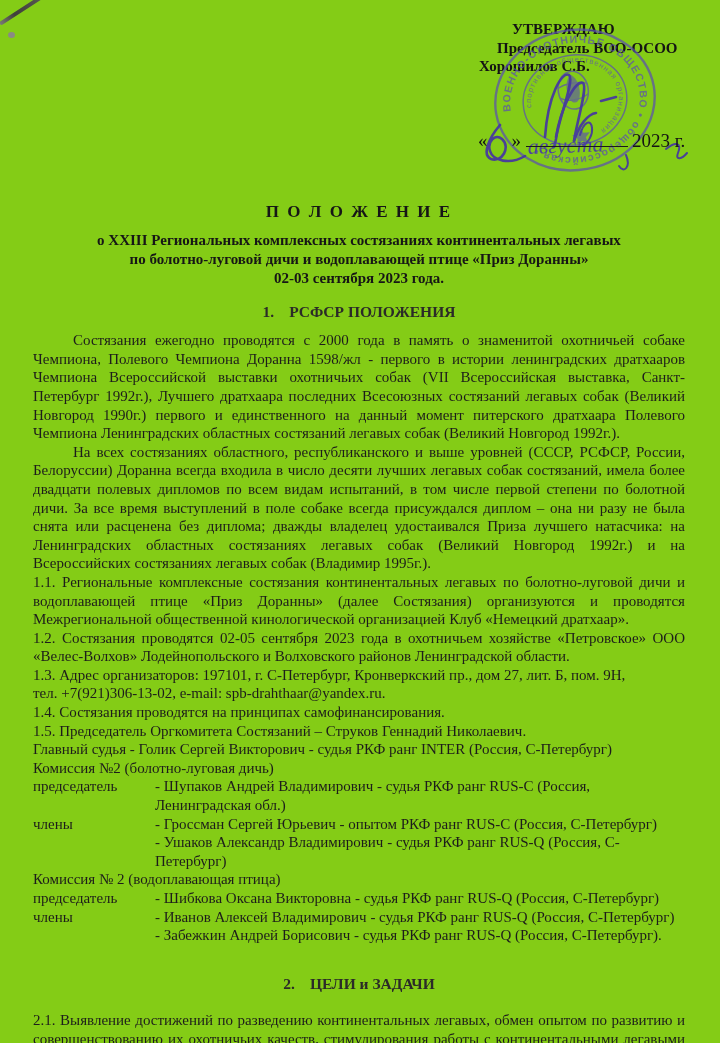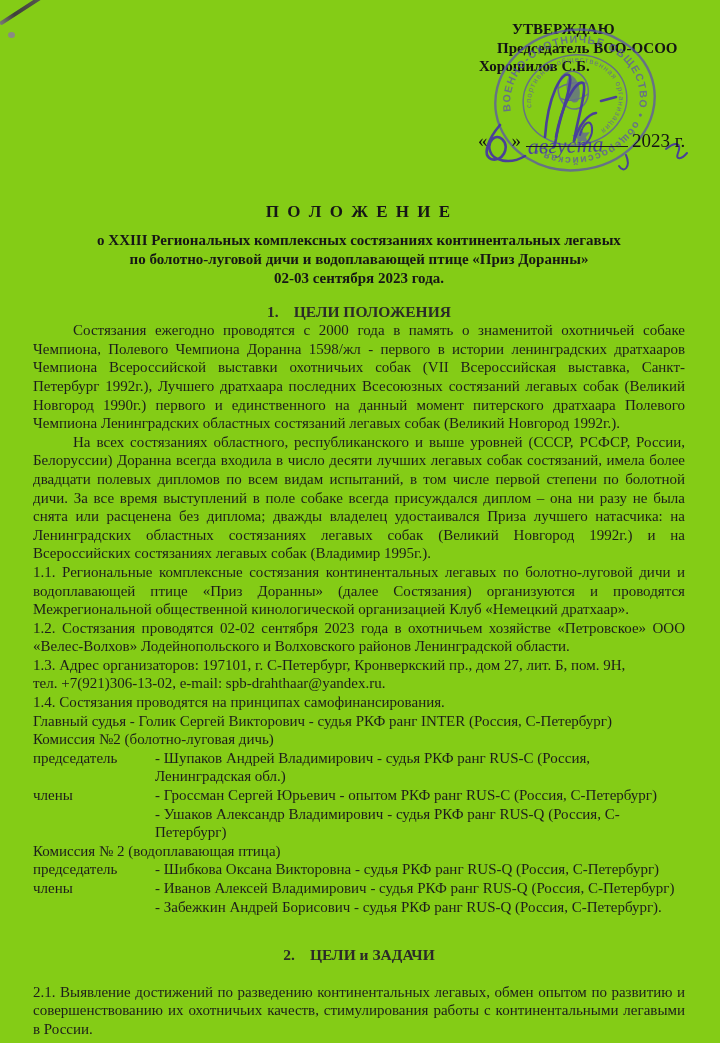--- a/index.html
+++ b/index.html
@@ -55,21 +55,21 @@
   }
   .sec-heading{
     text-align:center;font-weight:bold;font-size:15.5px;color:#2b2b28;
   }
   .sec-heading .num{margin-right:15px;}
   .h1{margin-top:15px;}
   .h2{margin-top:30px;}
   .para{
     text-align:justify;text-indent:40px;margin:0;
   }
-  .para.first{}
+  .para.first{margin-top:10px;}
   .item{
     text-align:justify;margin:0;
   }
   .items{margin-top:0;}
   .plain{text-align:left;}
   .jrow{display:flex;}
   .jrole{flex:none;width:122px;}
   .jentry{flex:1;}
   .goals{margin-top:18px;}
 </style>
@@ -129,32 +129,33 @@
   <div class="content">
 
     <div class="doc-title">П О Л О Ж Е Н И Е</div>
     <div class="doc-sub">
       <div>о XXIII Региональных комплексных состязаниях континентальных легавых</div>
       <div>по болотно-луговой дичи и водоплавающей птице «Приз Доранны»</div>
       <div>02-03 сентября 2023 года.</div>
     </div>
 
     <div class="sec-heading h1">
-      <span class="num">1.</span><span>ЦЕЛИ ПОЛОЖЕНИЯ</span>
+      <span class="num">1.</span><span>РСФСР ПОЛОЖЕНИЯ</span>
     </div>
 
     <p class="para first">Состязания ежегодно проводятся с 2000 года в память о знаменитой охотничьей собаке Чемпиона, Полевого Чемпиона Доранна 1598/жл - первого в истории ленинградских дратхааров Чемпиона Всероссийской выставки охотничьих собак (VII Всероссийская выставка, Санкт-Петербург 1992г.), Лучшего дратхаара последних Всесоюзных состязаний легавых собак (Великий Новгород 1990г.) первого и единственного на данный момент питерского дратхаара Полевого Чемпиона Ленинградских областных состязаний легавых собак (Великий Новгород 1992г.).</p>
     <p class="para">На всех состязаниях областного, республиканского и выше уровней (СССР, РСФСР, России, Белоруссии) Доранна всегда входила в число десяти лучших легавых собак состязаний, имела более двадцати полевых дипломов по всем видам испытаний, в том числе первой степени по болотной дичи. За все время выступлений в поле собаке всегда присуждался диплом – она ни разу не была снята или расценена без диплома; дважды владелец удостаивался Приза лучшего натасчика: на Ленинградских областных состязаниях легавых собак (Великий Новгород 1992г.) и на Всероссийских состязаниях легавых собак (Владимир 1995г.).</p>
 
     <div class="items">
       <div class="item">1.1. Региональные комплексные состязания континентальных легавых по болотно-луговой дичи и водоплавающей птице «Приз Доранны» (далее Состязания) организуются и проводятся Межрегиональной общественной кинологической организацией Клуб «Немецкий дратхаар».</div>
-      <div class="item">1.2. Состязания проводятся 02-02 сентября 2023 года в охотничьем хозяйстве «Петровское» ООО «Велес-Волхов» Лодейнопольского и Волховского районов Ленинградской области.</div>
+      <div class="item">1.2. Состязания проводятся 02-05 сентября 2023 года в охотничьем хозяйстве «Петровское» ООО «Велес-Волхов» Лодейнопольского и Волховского районов Ленинградской области.</div>
       <div class="item plain">1.3. Адрес организаторов: 197101, г. С-Петербург, Кронверкский пр., дом 27, лит. Б, пом. 9Н,</div>
       <div class="item plain">тел. +7(921)306-13-02, e-mail: spb-drahthaar@yandex.ru.</div>
       <div class="item plain">1.4. Состязания проводятся на принципах самофинансирования.</div>
+      <div class="item plain">1.5. Председатель Оргкомитета Состязаний – Струков Геннадий Николаевич.</div>
 
       <div class="item plain">Главный судья - Голик Сергей Викторович - судья РКФ ранг INTER (Россия, С-Петербург)</div>
       <div class="item plain">Комиссия №2 (болотно-луговая дичь)</div>
 
       <div class="jrow">
         <span class="jrole">председатель</span>
         <span class="jentry">- Шупаков Андрей Владимирович - судья РКФ ранг RUS-C (Россия, Ленинградская обл.)</span>
       </div>
       <div class="jrow">
         <span class="jrole">члены</span>

